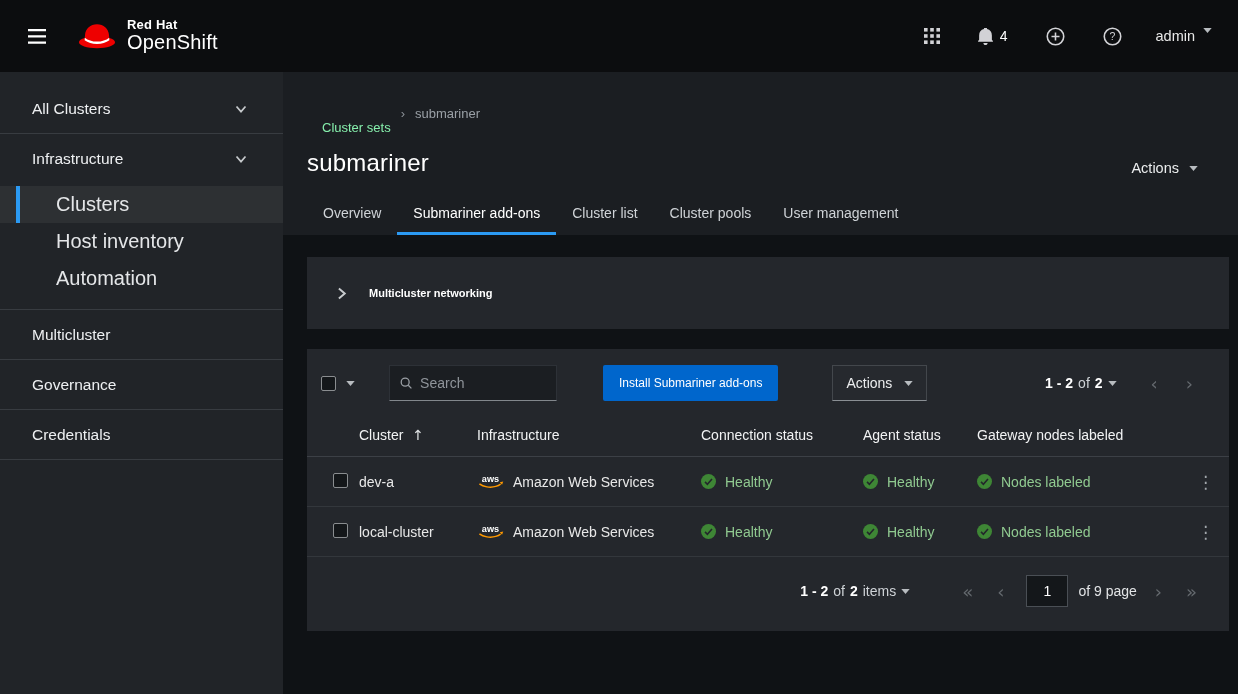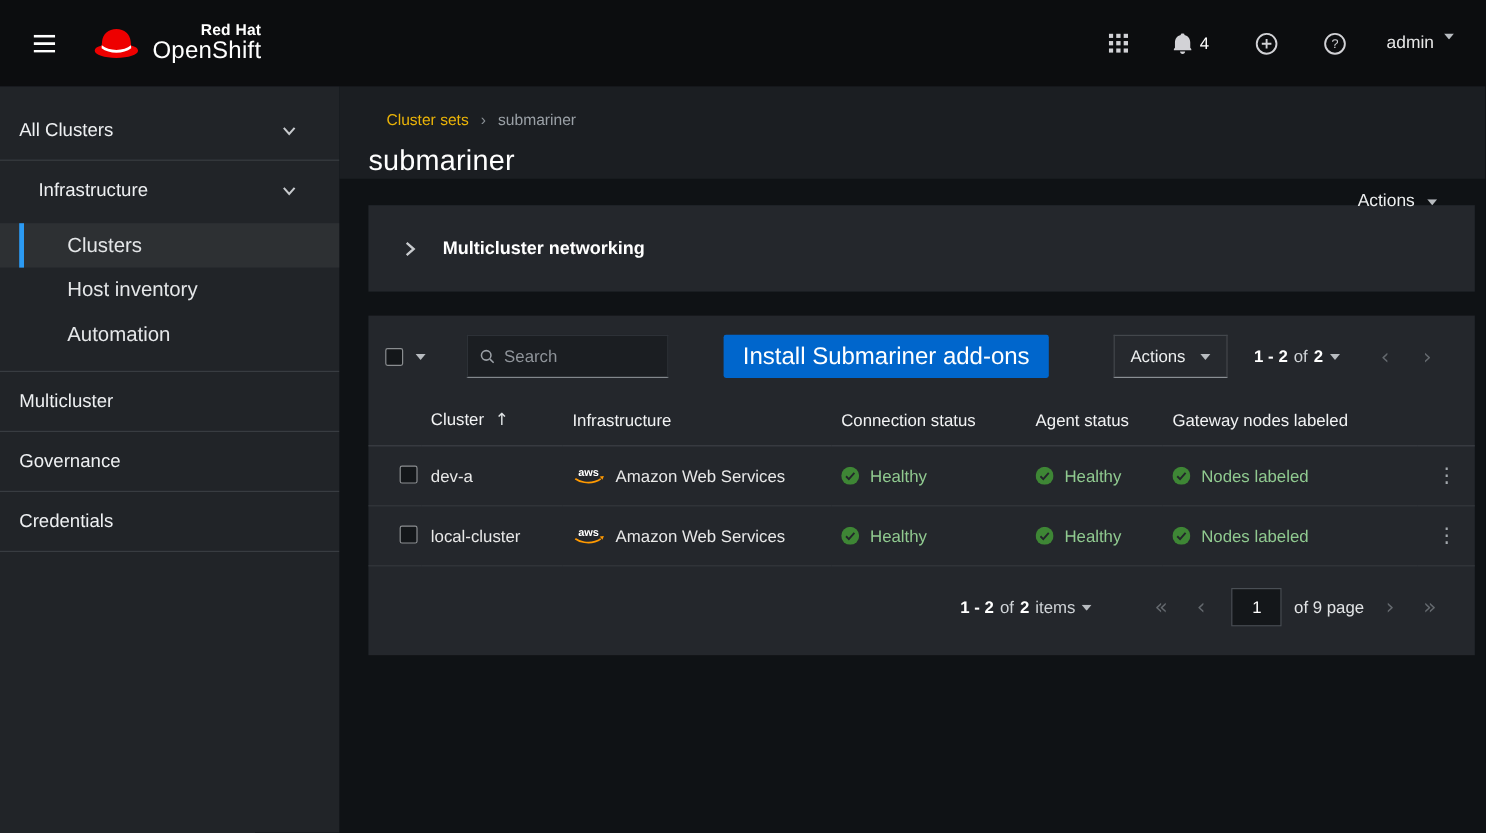--- a/index.html
+++ b/index.html
@@ -10,86 +10,86 @@
     -webkit-font-smoothing:antialiased;
   }
   .app { width:1238px; height:694px; display:flex; flex-direction:column; }
 
   
   .masthead { height:72px; background:#0c0d0f; display:flex; align-items:center;
               padding:0 26px 0 16px; flex-shrink:0; }
   .nav-toggle { background:none; border:none; padding:12px; cursor:pointer; display:flex; }
   .brand { display:flex; align-items:center; gap:11px; margin-left:20px; }
   .brand-text { display:flex; flex-direction:column; line-height:1.08; }
-  .brand-rh { color:#fff; font-weight:700; font-size:13px; letter-spacing:.2px;text-align:right; }
+  .brand-rh { color:#fff; font-weight:700; font-size:13px; letter-spacing:.2px; }
   .brand-os { color:#fff; font-weight:400; font-size:20px; letter-spacing:.2px; }
   .masthead-right { margin-left:auto; display:flex; align-items:center; gap:30px; }
   .icon-btn { background:none; border:none; display:flex; align-items:center; gap:7px;
               color:#d2d2d6; cursor:pointer; font-size:14px; padding:4px; }
   .notif-count { color:#fff; font-size:14px; }
   .user-menu { background:none; border:none; color:#e8e8e8; font-size:14.5px;
                display:flex; gap:8px; cursor:pointer; }
 
   
   .body-row { flex:1; display:flex; min-height:0; }
 
   
   .sidebar { width:283px; background:#212428; flex-shrink:0; padding-top:12px;
              font-size:15.5px; overflow:hidden; }
   .side-item { height:50px; display:flex; align-items:center; justify-content:space-between;
                padding:0 36px 0 32px; color:#eef0f2; cursor:pointer; }
   .side-item .chev { color:#c6c9cc; display:flex; }
-  .sep { border-bottom:1px solid #383c41;padding-left:16px; }
+  .sep { border-bottom:1px solid #383c41; }
   .subnav { list-style:none; padding:2px 0 12px; }
   .subnav li { height:37px; display:flex; align-items:center; padding-left:56px;
-               color:#e4e6e8; font-size:17px; position:relative; cursor:pointer; }
+               color:#e4e6e8; font-size:20px; position:relative; cursor:pointer; }
   .subnav li.active { background:rgba(255,255,255,.055); }
   .subnav li.active::before { content:""; position:absolute; left:16px; top:0; bottom:0;
                width:4px; background:#2b9af3; }
 
   
   .content { flex:1; display:flex; flex-direction:column; min-width:0; }
   .page-header { background:#1b1e22; padding:14px 36px 0 24px; position:relative; flex-shrink:0; }
   .breadcrumb { display:flex; align-items:center; gap:10px; font-size:13px;
                 margin:6px 0 14px 15px; }
-  .breadcrumb a { color:#eab308; text-decoration:none; cursor:pointer; }
+  .breadcrumb a { color:#86efac; text-decoration:none; cursor:pointer;margin-top:28px; }
   .bc-div { color:#8a9096; font-size:13px; }
   .bc-current { color:#9aa0a6; }
   .page-title { font-size:24px; font-weight:400; color:#fff; letter-spacing:.2px; }
   .page-actions { position:absolute; right:40px; top:88px; display:flex; align-items:center;
                   gap:10px; color:#eceeef; font-size:14.5px; cursor:pointer;
                   background:none; border:none; }
   .tabs { display:flex; margin-top:18px; }
   .tab { background:none; border:none; color:#cfd3d7; font-size:14px;
          padding:10px 16px 11px; border-bottom:3px solid transparent; cursor:pointer; }
   .tab.active { color:#fff; border-bottom-color:#2b9af3; }
 
   .page-content { flex:1; background:#0f1215; padding:22px 9px 0 24px; overflow:hidden; }
 
   
   .card { background:#24272c; width:100%; }
   .expand-card { height:72px; display:flex; align-items:center; padding:0 24px; gap:17px;
                  margin-bottom:20px; }
   .expand-toggle { background:none; border:none; color:#c8cbce; display:flex; cursor:pointer;
                    padding:4px; }
-  .card-title { font-weight:700; font-size:15px; color:#fff; }
+  .card-title { font-weight:700; font-size:11px; color:#fff; }
 
   
   .toolbar { display:flex; align-items:center; padding:16px 24px 14px 14px; }
   .bulk-select { display:flex; align-items:center; gap:10px; margin-right:34px; cursor:pointer; }
   input[type="checkbox"] { appearance:none; width:15px; height:15px; border:1px solid #8a8d90;
        background:#14171a; border-radius:2px; cursor:pointer; }
   .caret { color:#b8bcc0; display:flex; }
   .search-box { display:flex; align-items:center; width:168px; height:36px; background:#1b1e22;
        border:1px solid #2d3137; border-bottom:1px solid #82878c; padding:0 10px; gap:8px; }
   .search-box input[type="text"] { background:none; border:none; outline:none; color:#e8e8e8;
        font-size:14px; width:100%; font-family:"Liberation Sans",sans-serif; }
   .search-box input::placeholder { color:#8f949a; }
   .btn-primary { margin-left:46px; height:36px; padding:0 16px; background:#0066cc; color:#fff;
-       border:none; border-radius:2px; font-size:20px; cursor:pointer;
+       border:none; border-radius:2px; font-size:12px; cursor:pointer;
        font-family:"Liberation Sans",sans-serif; }
   .actions-dd { margin-left:54px; height:36px; display:flex; align-items:center; gap:12px;
        padding:0 13px; border:1px solid #43474c; border-bottom-color:#8a8f94; color:#eceeef;
        font-size:14px; background:#26292e; cursor:pointer; }
   .top-pagination { margin-left:auto; display:flex; align-items:center; gap:4px; }
   .page-summary { background:none; border:none; color:#e8e8e8; font-size:14px; display:flex;
        gap:5px; align-items:center; cursor:pointer; font-family:"Liberation Sans",sans-serif;
        margin-right:18px; }
   .page-summary b, .items-summary b { font-weight:700; color:#fff; }
   .page-summary span, .items-summary span { color:#cfd3d7; }
@@ -232,20 +232,27 @@
           <span class="bc-div">›</span>
           <span class="bc-current">submariner</span>
         </nav>
         <h1 class="page-title">submariner</h1>
         <button class="page-actions">
           <span>Actions</span>
           <svg class="caret" width="9" height="5" viewBox="0 0 10 6">
               <path d="M0 0h10L5 6z" fill="currentColor"></path>
             </svg>
         </button>
+        <div class="tabs">
+          <button class="tab">Overview</button>
+          <button class="tab active">Submariner add-ons</button>
+          <button class="tab">Cluster list</button>
+          <button class="tab">Cluster pools</button>
+          <button class="tab">User management</button>
+        </div>
       </section>
 
       <section class="page-content">
 
         <div class="card expand-card">
           <button class="expand-toggle">
             <svg width="13" height="13" viewBox="0 0 12 12">
                 <path d="M3.6 1.3L9 6 3.6 10.7" fill="none" stroke="currentColor" stroke-width="1.8"></path>
               </svg>
           </button>

